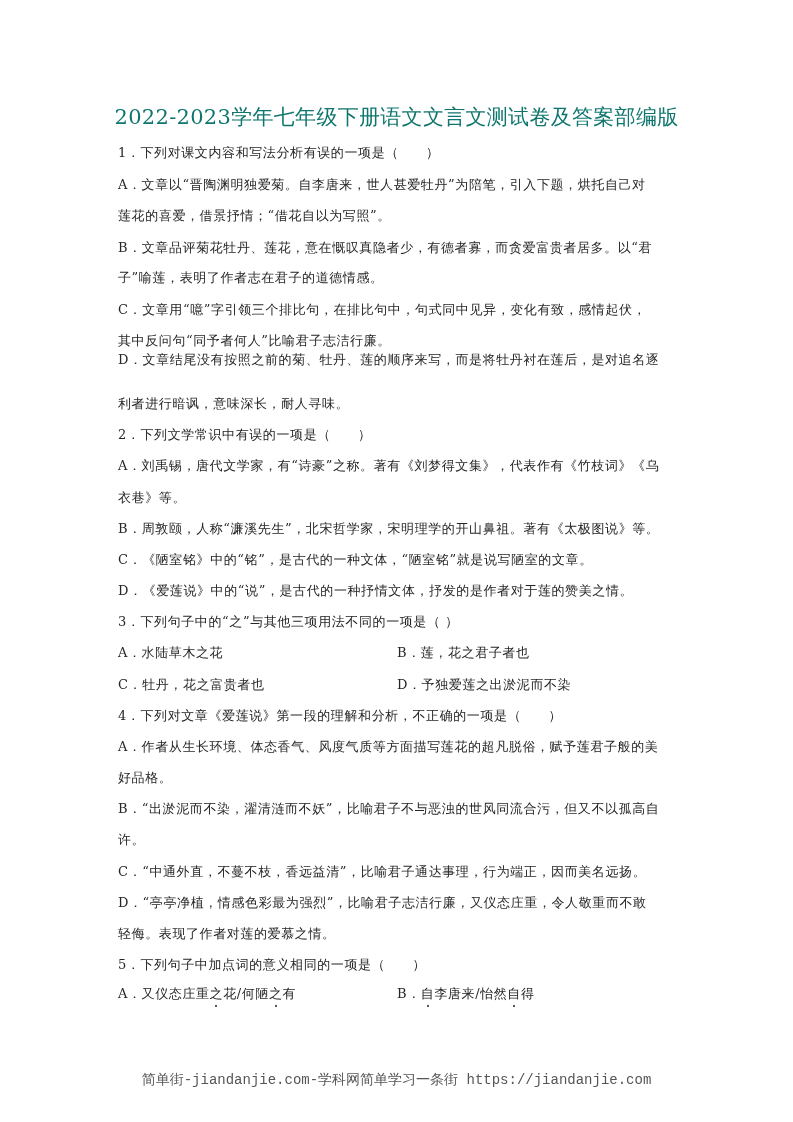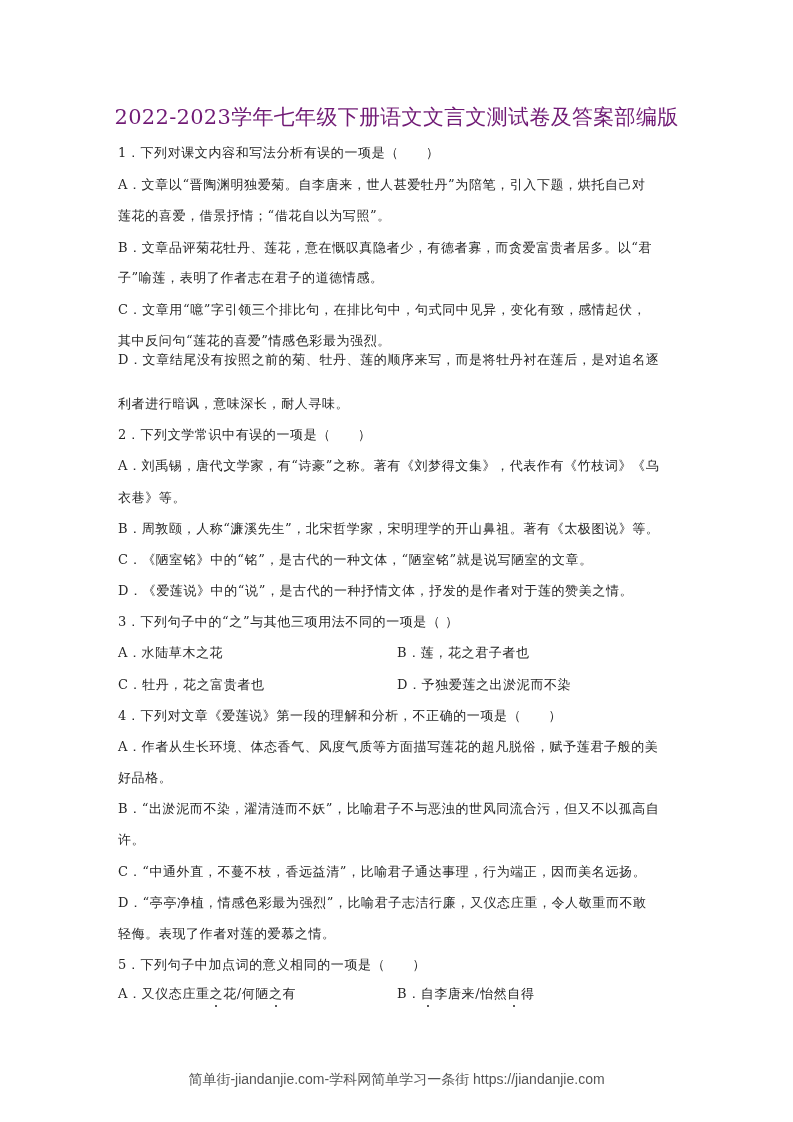--- a/index.html
+++ b/index.html
@@ -3,51 +3,51 @@
 <meta charset="utf-8">
 <style>
   html, body { margin: 0; padding: 0; background: #ffffff; }
   body {
     width: 793px; height: 1122px; position: relative; overflow: hidden;
     font-family: "DejaVu Serif", "Liberation Serif", serif;
     color: #222222;
   }
   .title {
     position: absolute; left: 0; top: 103px; width: 793px;
-    text-align: center; font-size: 21px; color: #701a75; letter-spacing: 0.3px;
+    text-align: center; font-size: 21px; color: #0f766e; letter-spacing: 0.3px;
   }
   .line {
     position: absolute; left: 118px; font-size: 13px; line-height: 16px;
     white-space: nowrap; color: #262626; letter-spacing: 0.6px;
   }
   .col2 { left: 397px; text-align: right; }
   .dot { position: relative; display: inline-block; }
   .dot::after {
     content: ""; position: absolute; left: 50%; bottom: -5px;
     width: 2px; height: 2px; background: #222; border-radius: 50%;
     transform: translateX(-50%);
   }
   .footer {
     position: absolute; left: 0; top: 1071px; width: 793px; text-align: center;
-    font-family: Liberation Sans, sans-serif;
+    font-family: Liberation Mono, monospace;
     font-size: 14px; color: #555555;
   }
 </style>
 </head>
 <body>
 
 <div class="title">2022-2023学年七年级下册语文文言文测试卷及答案部编版</div>
 
 <div class="line" style="top:145px">1．下列对课文内容和写法分析有误的一项是（　　）</div>
 <div class="line" style="top:177px">A．文章以“晋陶渊明独爱菊。自李唐来，世人甚爱牡丹”为陪笔，引入下题，烘托自己对</div>
 <div class="line" style="top:208px">莲花的喜爱，借景抒情；“借花自以为写照”。</div>
 <div class="line" style="top:240px">B．文章品评菊花牡丹、莲花，意在慨叹真隐者少，有德者寡，而贪爱富贵者居多。以“君</div>
 <div class="line" style="top:270px">子”喻莲，表明了作者志在君子的道德情感。</div>
 <div class="line" style="top:302px">C．文章用“噫”字引领三个排比句，在排比句中，句式同中见异，变化有致，感情起伏，</div>
-<div class="line" style="top:333px">其中反问句“莲花的喜爱”情感色彩最为强烈。</div>
+<div class="line" style="top:333px">其中反问句“同予者何人”比喻君子志洁行廉。</div>
 <div class="line" style="top:352px">D．文章结尾没有按照之前的菊、牡丹、莲的顺序来写，而是将牡丹衬在莲后，是对追名逐</div>
 <div class="line" style="top:396px">利者进行暗讽，意味深长，耐人寻味。</div>
 
 <div class="line" style="top:427px">2．下列文学常识中有误的一项是（　　）</div>
 <div class="line" style="top:458px">A．刘禹锡，唐代文学家，有“诗豪”之称。著有《刘梦得文集》，代表作有《竹枝词》《乌</div>
 <div class="line" style="top:490px">衣巷》等。</div>
 <div class="line" style="top:521px">B．周敦颐，人称“濂溪先生”，北宋哲学家，宋明理学的开山鼻祖。著有《太极图说》等。</div>
 <div class="line" style="top:552px">C．《陋室铭》中的“铭”，是古代的一种文体，“陋室铭”就是说写陋室的文章。</div>
 <div class="line" style="top:583px">D．《爱莲说》中的“说”，是古代的一种抒情文体，抒发的是作者对于莲的赞美之情。</div>
 

